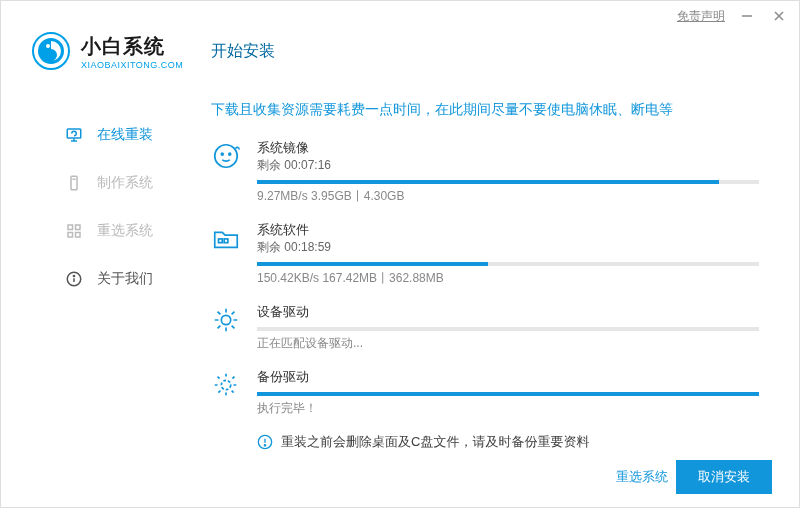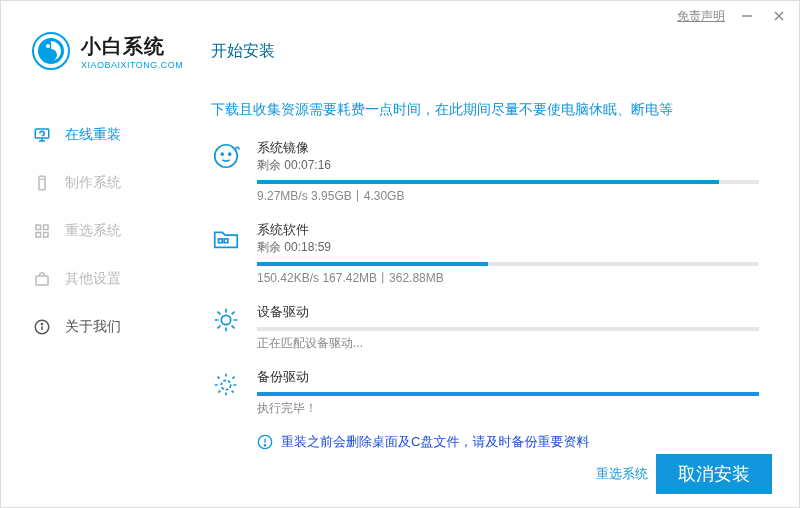--- a/index.html
+++ b/index.html
@@ -8,40 +8,40 @@
 .titlebar a { color: #888; font-size: 12px; text-decoration: underline; }
 .titlebar .win-btn { width: 20px; height: 20px; display: flex; align-items: center; justify-content: center; color: #888; cursor: pointer; }
 .header { display: flex; align-items: center; padding: 0 30px 10px 30px; }
 .logo-wrap { display: flex; align-items: center; gap: 10px; width: 170px; }
 .logo-circle { width: 40px; height: 40px; }
 .brand-text { display: flex; flex-direction: column; }
 .brand-cn { font-size: 20px; font-weight: bold; color: #1a1a1a; letter-spacing: 1px; }
 .brand-en { font-size: 9px; color: #00a0e9; letter-spacing: 0.5px; }
 .page-title { font-size: 16px; color: #0369a1; margin-left: 10px; }
 .main { display: flex; height: 400px; }
-.sidebar { width: 180px; padding: 30px 0 0 32px; }
+.sidebar { width: 180px; padding: 30px 0 0 64px; }
 .nav-item { display: flex; align-items: center; gap: 14px; height: 48px; color: #bbb; font-size: 14px; cursor: pointer; }
 .nav-item.active { color: #1296db; }
 .nav-item.dark { color: #555; }
 .nav-icon { width: 18px; height: 18px; }
 .content { flex: 1; padding: 20px 40px 0 30px; }
 .hint-top { color: #1296db; font-size: 14px; margin-bottom: 20px; }
 .task { display: flex; gap: 16px; margin-bottom: 16px; }
 .task-icon { width: 30px; height: 30px; flex: none; margin-top: 2px; }
 .task-body { flex: 1; }
 .task-head { display: flex; justify-content: space-between; align-items: baseline; flex-direction: column; }
 .task-title { font-size: 13px; color: #333; }
 .task-remain { font-size: 12px; color: #666; }
 .progress { height: 4px; background: #e6e6e6; margin: 6px 0 4px 0; position: relative; }
 .progress-fill { height: 100%; background: #1296db; }
 .task-detail { font-size: 12px; color: #888; }
-.warn-row { display: flex; align-items: center; gap: 8px; color: #1d4ed8; font-size: 13px; margin-top: 10px; margin-left: 46px; }
+.warn-row { display: flex; align-items: center; gap: 8px; color: #404040; font-size: 13px; margin-top: 10px; margin-left: 46px; }
 .footer { position: absolute; bottom: 14px; right: 28px; display: flex; gap: 8px; align-items: center; }
 .btn-link { color: #1296db; font-size: 13px; cursor: pointer; }
-.btn-primary { background: #1296db; color: #fff; font-size: 18px; padding: 8px 22px; cursor: pointer; border: none; }
+.btn-primary { background: #1296db; color: #fff; font-size: 13px; padding: 8px 22px; cursor: pointer; border: none; }
 </style>
 </head>
 <body>
 
 <div class="titlebar">
   <a>免责声明</a>
   <div class="win-btn">
     <svg width="12" height="12" viewBox="0 0 12 12">
         <line x1="1" y1="6" x2="11" y2="6" stroke="#888" stroke-width="1.5"></line>
       </svg>
@@ -90,27 +90,20 @@
     </div>
     <div class="nav-item">
       <svg class="nav-icon" viewBox="0 0 24 24" fill="none" stroke="#bbb" stroke-width="2">
           <rect x="4" y="4" width="6" height="6"></rect>
           <rect x="14" y="4" width="6" height="6"></rect>
           <rect x="4" y="14" width="6" height="6"></rect>
           <rect x="14" y="14" width="6" height="6"></rect>
         </svg>
       <span>重选系统</span>
     </div>
-    <div class="nav-item">
-      <svg class="nav-icon" viewBox="0 0 24 24" fill="none" stroke="#bbb" stroke-width="2">
-          <rect x="4" y="8" width="16" height="12" rx="1"></rect>
-          <path d="M9 8V6a2 2 0 0 1 2-2h2a2 2 0 0 1 2 2v2"></path>
-        </svg>
-      <span>其他设置</span>
-    </div>
     <div class="nav-item dark">
       <svg class="nav-icon" viewBox="0 0 24 24" fill="none" stroke="#555" stroke-width="2">
           <circle cx="12" cy="12" r="9"></circle>
           <line x1="12" y1="11" x2="12" y2="16"></line>
           <circle cx="12" cy="8" r="0.8" fill="#555"></circle>
         </svg>
       <span>关于我们</span>
     </div>
   </div>
 

